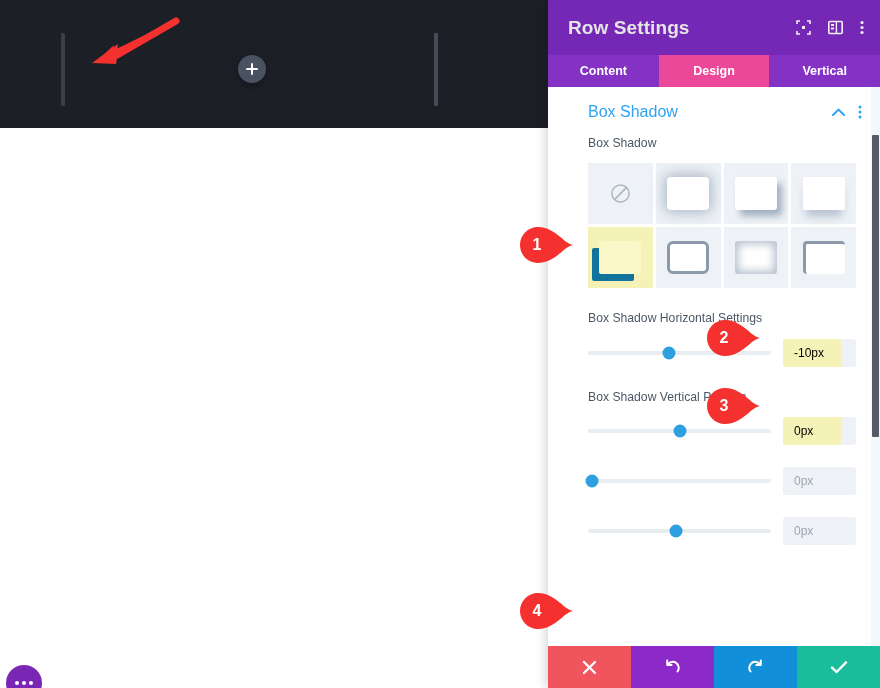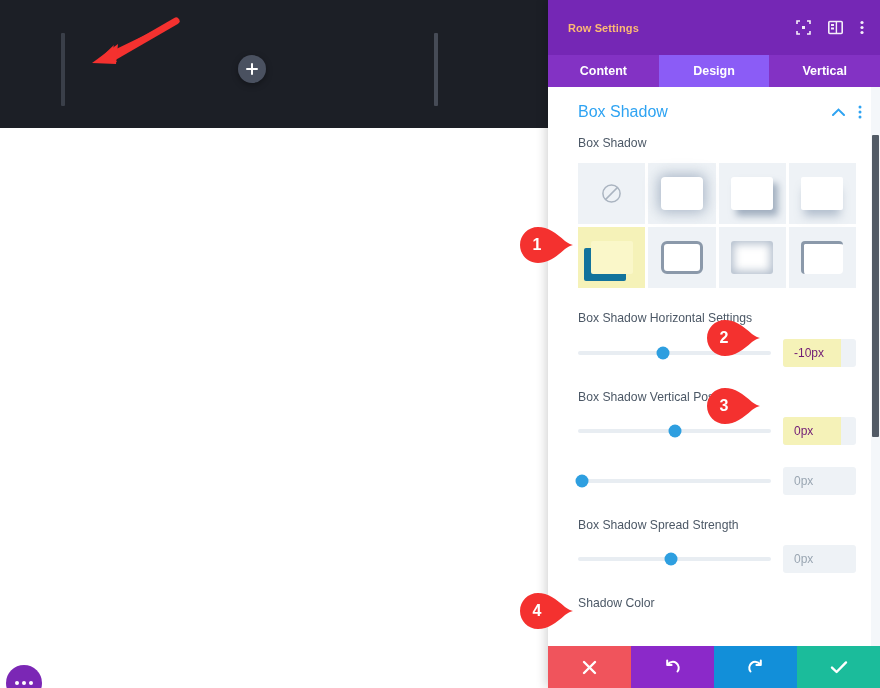--- a/index.html
+++ b/index.html
@@ -50,33 +50,33 @@
   
   .panel {
     position: absolute; left: 548px; top: 0; width: 332px; height: 688px;
     background: #ffffff; display: flex; flex-direction: column;
     box-shadow: -2px 0 10px rgba(0,0,0,.18);
   }
   .panel-header {
     height: 55px; background: #7527b5; flex: 0 0 auto;
     display: flex; align-items: center; padding: 0 16px 0 20px;
   }
-  .panel-title { color: #fdba74; font-size: 11px; font-weight: bold; flex: 1; letter-spacing: .1px; }
+  .panel-title { color: #e5e5e5; font-size: 19px; font-weight: bold; flex: 1; letter-spacing: .1px; }
   .hdr-icons { display: flex; align-items: center; gap: 17px; }
   .hdr-icon { opacity: .92; display: block; }
 
   .tabs { display: flex; background: #8332c4; flex: 0 0 auto; height: 32px; }
   .tab {
     flex: 1; display: flex; align-items: center; justify-content: center;
     color: #fff; font-size: 12.5px; font-weight: bold;
   }
-  .tab.active { background: #8b5cf6; }
+  .tab.active { background: #ec4899; }
 
   .panel-body { flex: 1 1 auto; position: relative; overflow: hidden; background: #fff; }
-  .scroller { position: absolute; inset: 0; padding: 0 0 0 6px; border-radius: 16px; }
+  .scroller { position: absolute; inset: 0; padding: 0 0 0 16px; border-radius: 16px; }
 
   .section-head {
     display: flex; align-items: center; padding: 16px 18px 14px 24px;
   }
   .section-title { color: #2ea3f2; font-size: 16px; flex: 1; }
   .section-ctrls { display: flex; align-items: center; gap: 13px; }
 
   .field { padding: 0 24px; }
   .field-label { color: #4c5866; font-size: 12.2px; line-height: 1.42; margin-bottom: 11px; }
 
@@ -94,21 +94,21 @@
   .track { flex: 1; height: 4px; background: #e8edf2; border-radius: 2px; position: relative; }
   .knob {
     position: absolute; top: 50%; width: 13px; height: 13px; border-radius: 50%;
     background: #2e9fe0; transform: translate(-50%, -50%);
   }
   .valbox {
     width: 73px; height: 28px; background: #eef2f6; border-radius: 3px;
     display: flex; align-items: center; position: relative; flex: 0 0 auto;
   }
   .valbox span { font-size: 12px; color: #9aa6b2; padding-left: 11px; position: relative; z-index: 2; }
-  .valbox.hl span { color: #701a75; }
+  .valbox.hl span { color: #000000; }
   .valbox.hl:before {
     content: ""; position: absolute; left: 0; top: 0; bottom: 0; width: 58px;
     background: #f5f2b8; border-radius: 3px 0 0 3px;
   }
 
   
   .sbar-track { position: absolute; right: 0; top: 0; bottom: 0; width: 9px; background: #f4f7fa; }
   .sbar-thumb { position: absolute; right: 1px; top: 48px; width: 7px; height: 302px; background: #525b66; border-radius: 1px; }
 
   
@@ -269,35 +269,30 @@
             <div class="track">
               <div class="knob" style="left:2%;"></div>
             </div>
             <div class="valbox">
               <span>0px</span>
             </div>
           </div>
         </div>
 
         <div class="field">
-          <div class="field-label">Box Shadow Spread Strength</div>
           <div class="slider-row">
             <div class="track">
               <div class="knob" style="left:48%;"></div>
             </div>
             <div class="valbox">
               <span>0px</span>
             </div>
           </div>
         </div>
 
-        <div class="field">
-          <div class="field-label">Shadow Color</div>
-
-        </div>
 
       </div>
 
       <div class="sbar-track">
         <div class="sbar-thumb"></div>
       </div>
     </div>
 
     <div class="panel-footer">
       <div class="fbtn discard">

